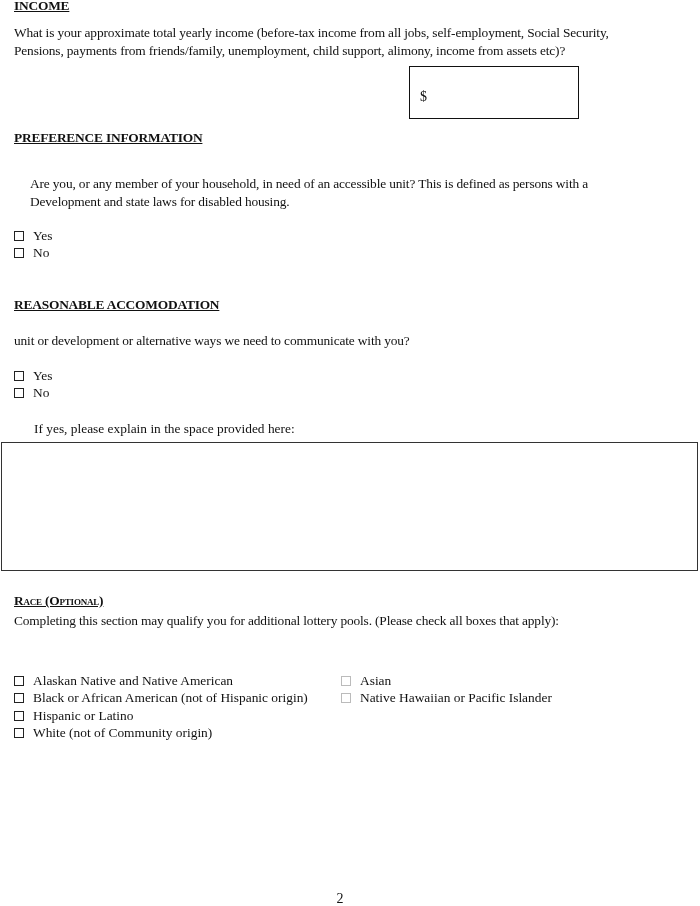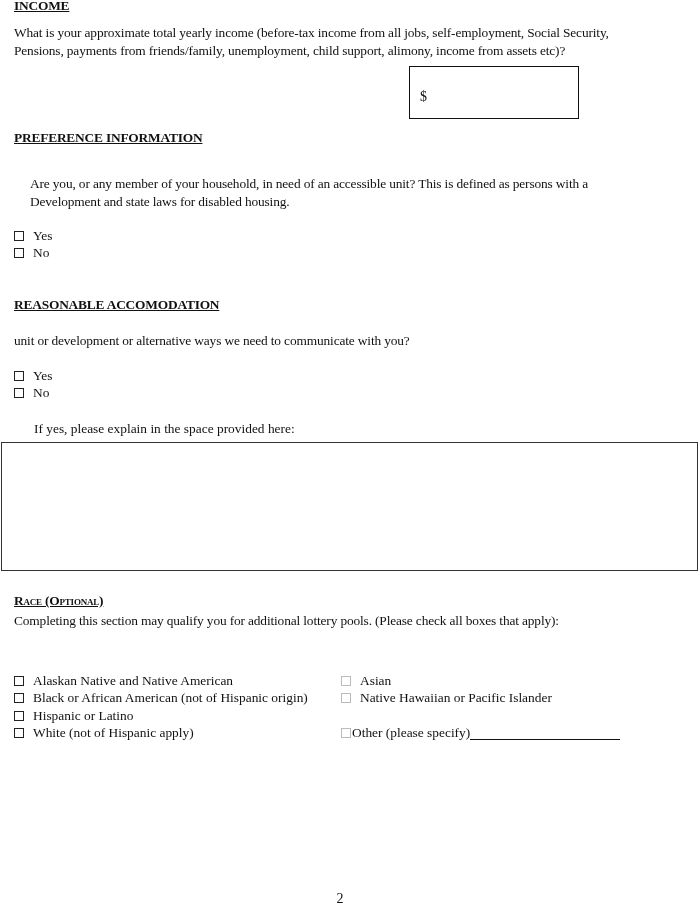--- a/index.html
+++ b/index.html
@@ -108,34 +108,29 @@
   <div class="opt">
     <span class="cb"></span>
     <span>Black or African American (not of Hispanic origin)</span>
   </div>
   <div class="opt">
     <span class="cb"></span>
     <span>Hispanic or Latino</span>
   </div>
   <div class="opt">
     <span class="cb"></span>
-    <span>White (not of Hispanic apply)</span>
+    <span>White (not of Community origin)</span>
   </div>
 </div>
 
 <div class="abs" style="left:341px; top:672px;">
   <div class="opt">
     <span class="cb faint"></span>
     <span>Asian</span>
   </div>
   <div class="opt">
     <span class="cb faint"></span>
     <span>Native Hawaiian or Pacific Islander</span>
   </div>
   <div class="opt"></div>
-  <div class="opt">
-    <span class="cb faint" style="margin-right:1px;"></span>
-    <span>Other (please specify)</span>
-    <span class="blank"></span>
-  </div>
 </div>
 
 <div class="abs page-num">2</div>
 
 </body></html>

